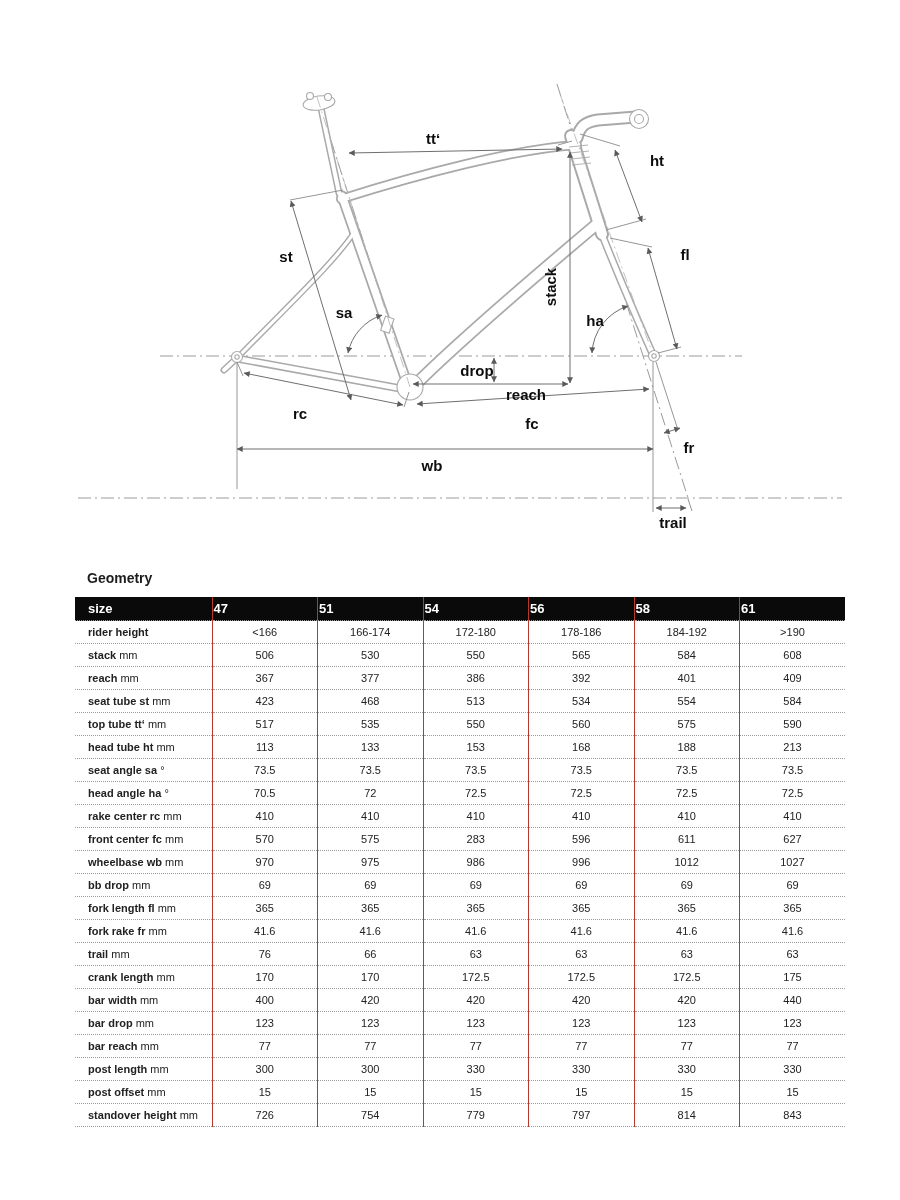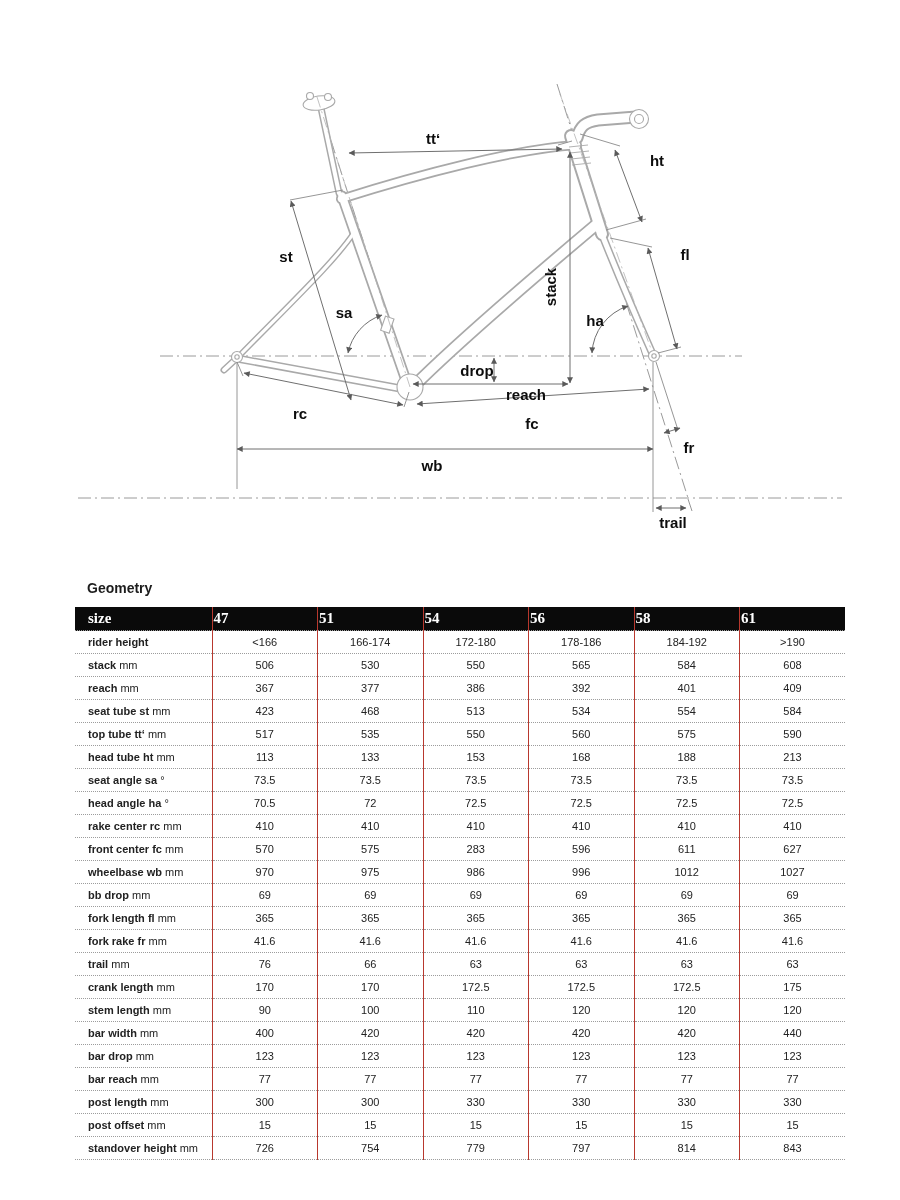--- a/index.html
+++ b/index.html
@@ -6,25 +6,25 @@
     --accent-red:#b8382e;
     --header-bg:#0a0a0a;
     --frame-gray:#a9a9a9;
     --dim-gray:#6f6f6f;
   }
   html,body{margin:0;padding:0;background:#fff;}
   body{width:900px;height:1200px;position:relative;font-family:"Liberation Sans",sans-serif;overflow:hidden;}
   .diagram{position:absolute;top:0;left:0;}
   .dl{font-family:"Liberation Sans",sans-serif;font-size:15px;font-weight:bold;fill:#0d0d0d;}
   .geo{position:absolute;left:75px;top:565px;width:770px;}
-  .geo-title{font-size:14px;font-weight:bold;color:#1c1c1c;margin:16px 0 12px 12px;line-height:14px;}
+  .geo-title{font-size:14px;font-weight:bold;color:#1c1c1c;margin:6px 0 12px 12px;line-height:14px;}
   table.gt{border-collapse:collapse;table-layout:fixed;width:770px;font-size:11px;color:#222;}
   table.gt col.c-label{width:137px;}
   table.gt col.c-val{width:105.5px;}
-  table.gt thead th{background:var(--header-bg);color:#fff;height:21px;font-weight:bold;font-size:15px;font-family:Liberation Serif, serif;}
+  table.gt thead th{background:var(--header-bg);color:#fff;height:21px;font-weight:bold;font-size:13px;}
   table.gt th.size{text-align:left;padding-left:13px;}
   table.gt th.num{text-align:left;border-left:1px solid var(--accent-red);}
   table.gt tbody td{height:20px;border-top:1px dotted #9c9c9c;vertical-align:middle;}
   table.gt tbody tr:last-child td{border-bottom:1px dotted #9c9c9c;}
   table.gt td.lab{padding-left:13px;font-weight:bold;white-space:nowrap;}
   table.gt td.lab .unit{font-weight:normal;}
   table.gt td.val{text-align:center;border-left:1px solid var(--accent-red);}
 </style>
 </head>
 <body>
@@ -301,29 +301,20 @@
         <tr>
     <td class="lab"><span class="lbl">crank length</span><span class="unit"> mm</span></td>
   <td class="val">170</td>
           <td class="val">170</td>
           <td class="val">172.5</td>
           <td class="val">172.5</td>
           <td class="val">172.5</td>
           <td class="val">175</td>
         </tr>
         <tr>
-    <td class="lab"><span class="lbl">stem length</span><span class="unit"> mm</span></td>
-  <td class="val">90</td>
-          <td class="val">100</td>
-          <td class="val">110</td>
-          <td class="val">120</td>
-          <td class="val">120</td>
-          <td class="val">120</td>
-        </tr>
-        <tr>
     <td class="lab"><span class="lbl">bar width</span><span class="unit"> mm</span></td>
   <td class="val">400</td>
           <td class="val">420</td>
           <td class="val">420</td>
           <td class="val">420</td>
           <td class="val">420</td>
           <td class="val">440</td>
         </tr>
         <tr>
     <td class="lab"><span class="lbl">bar drop</span><span class="unit"> mm</span></td>

